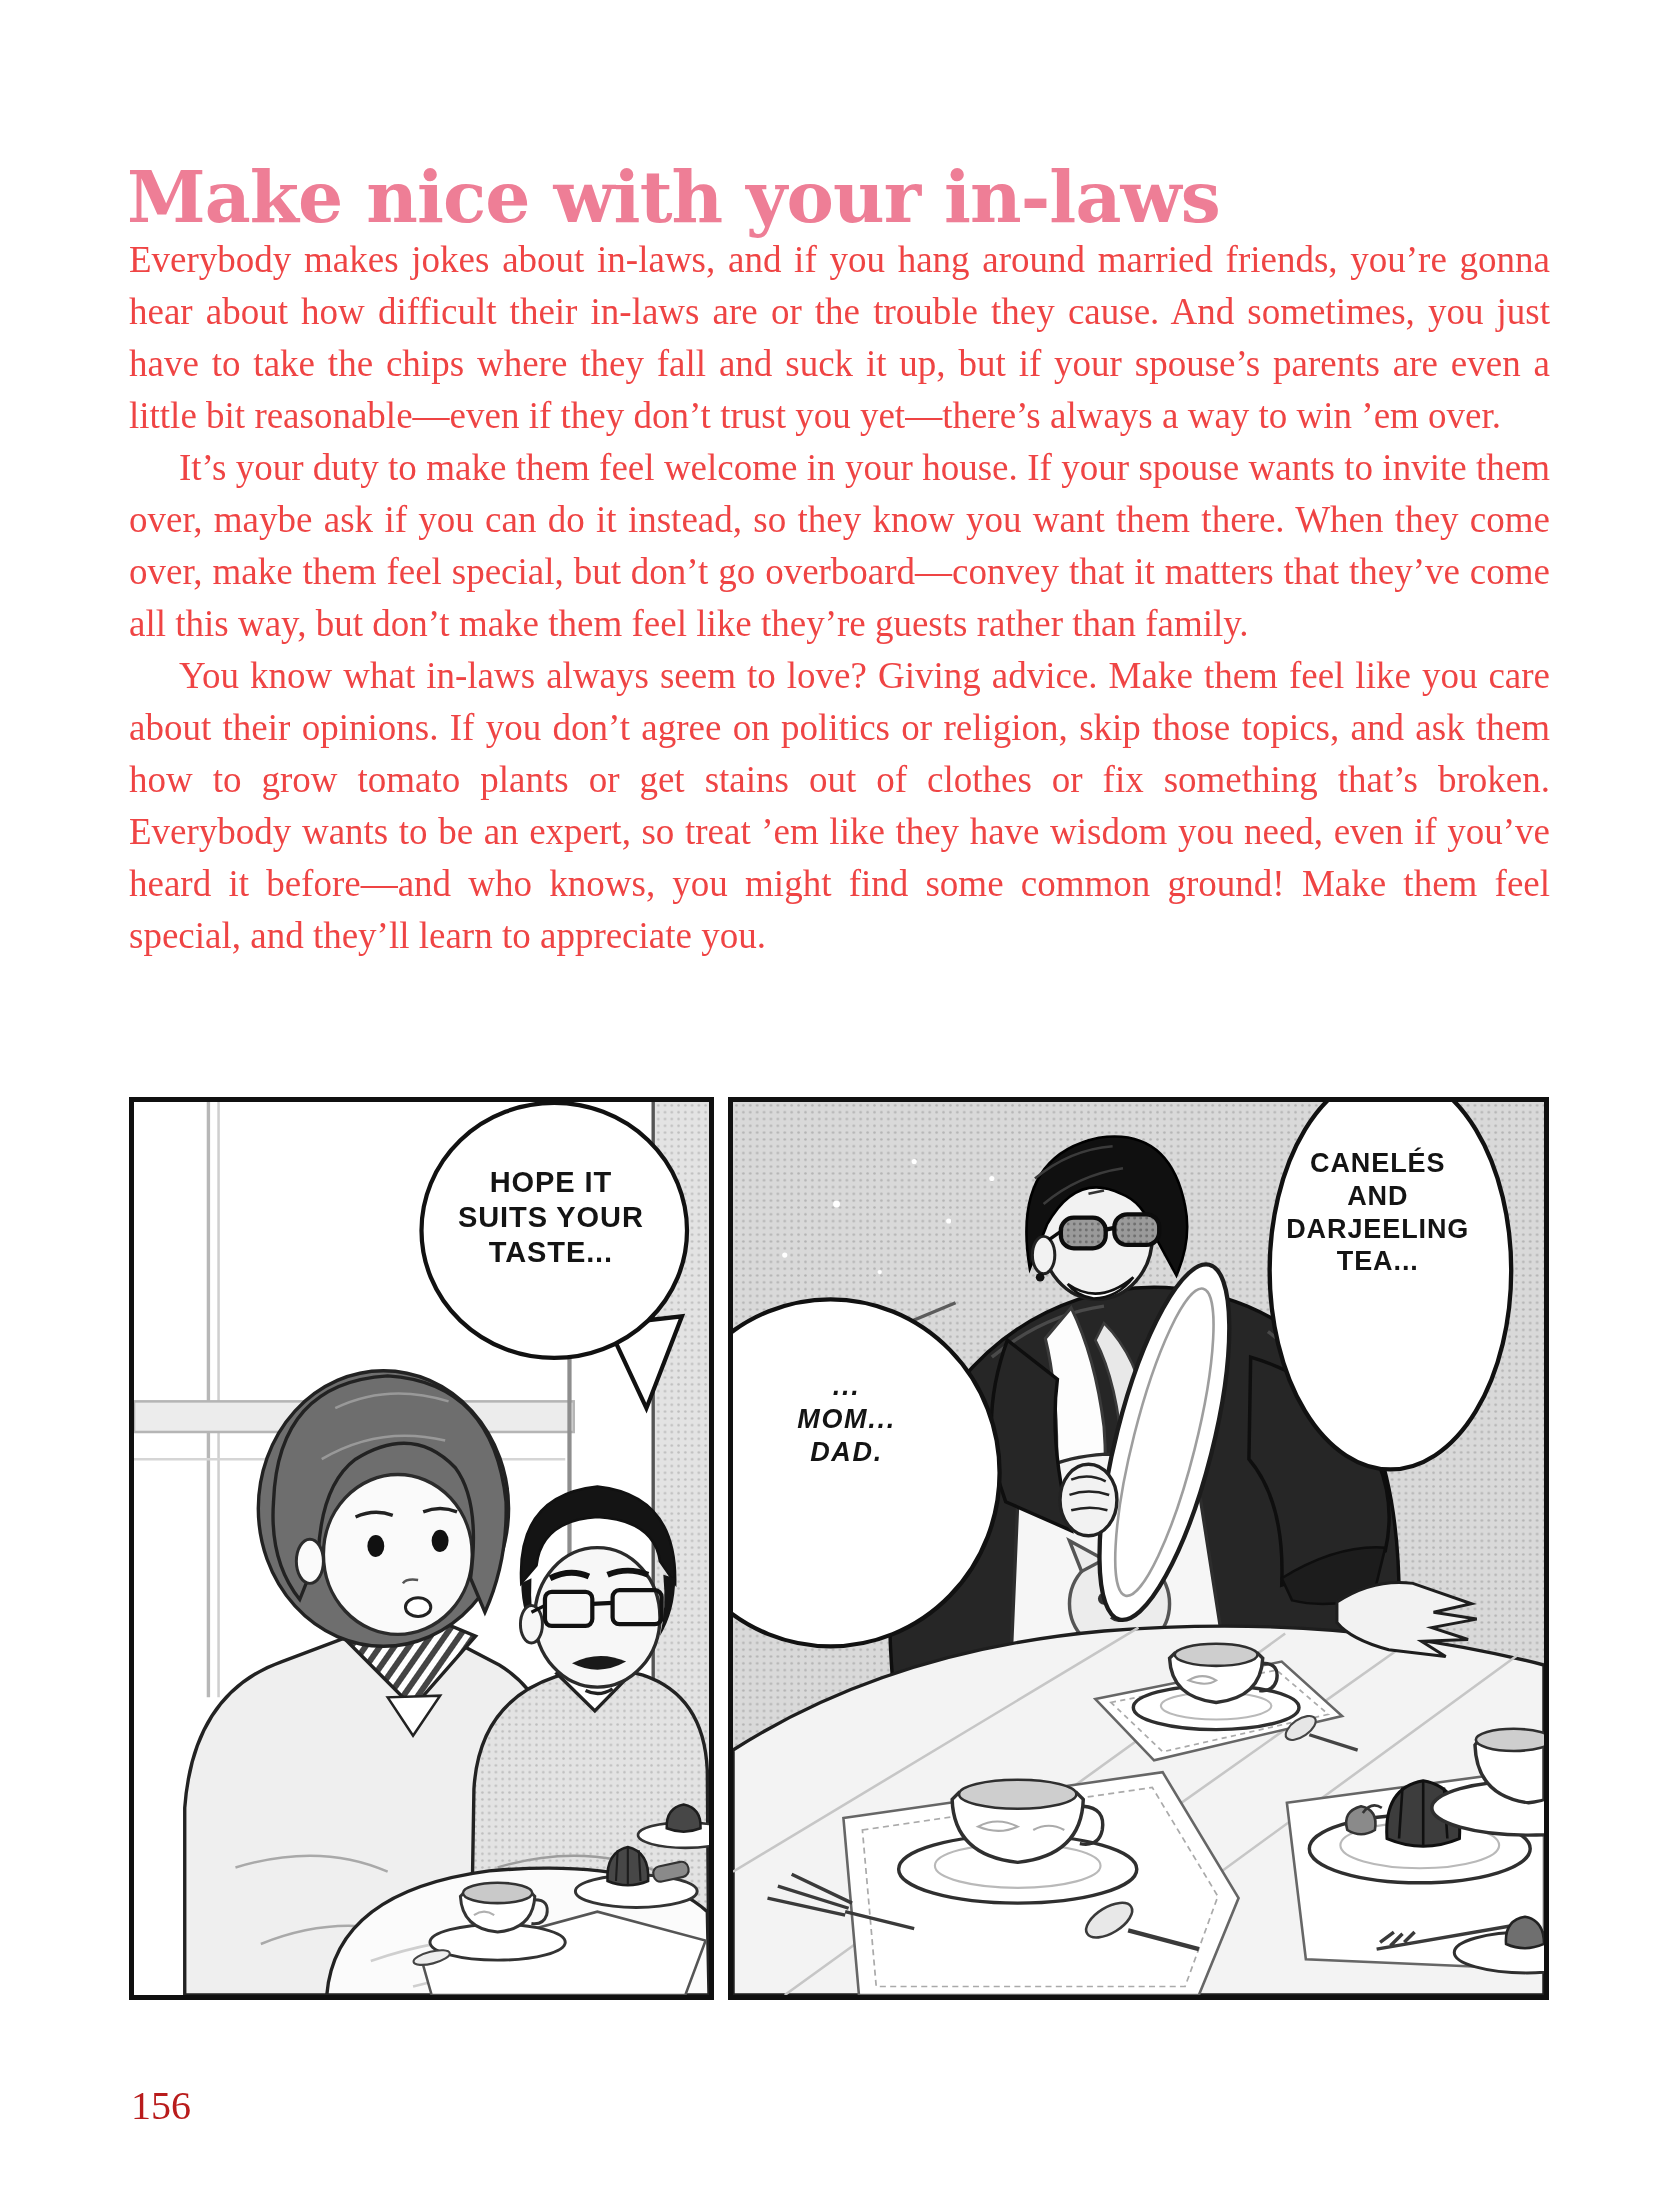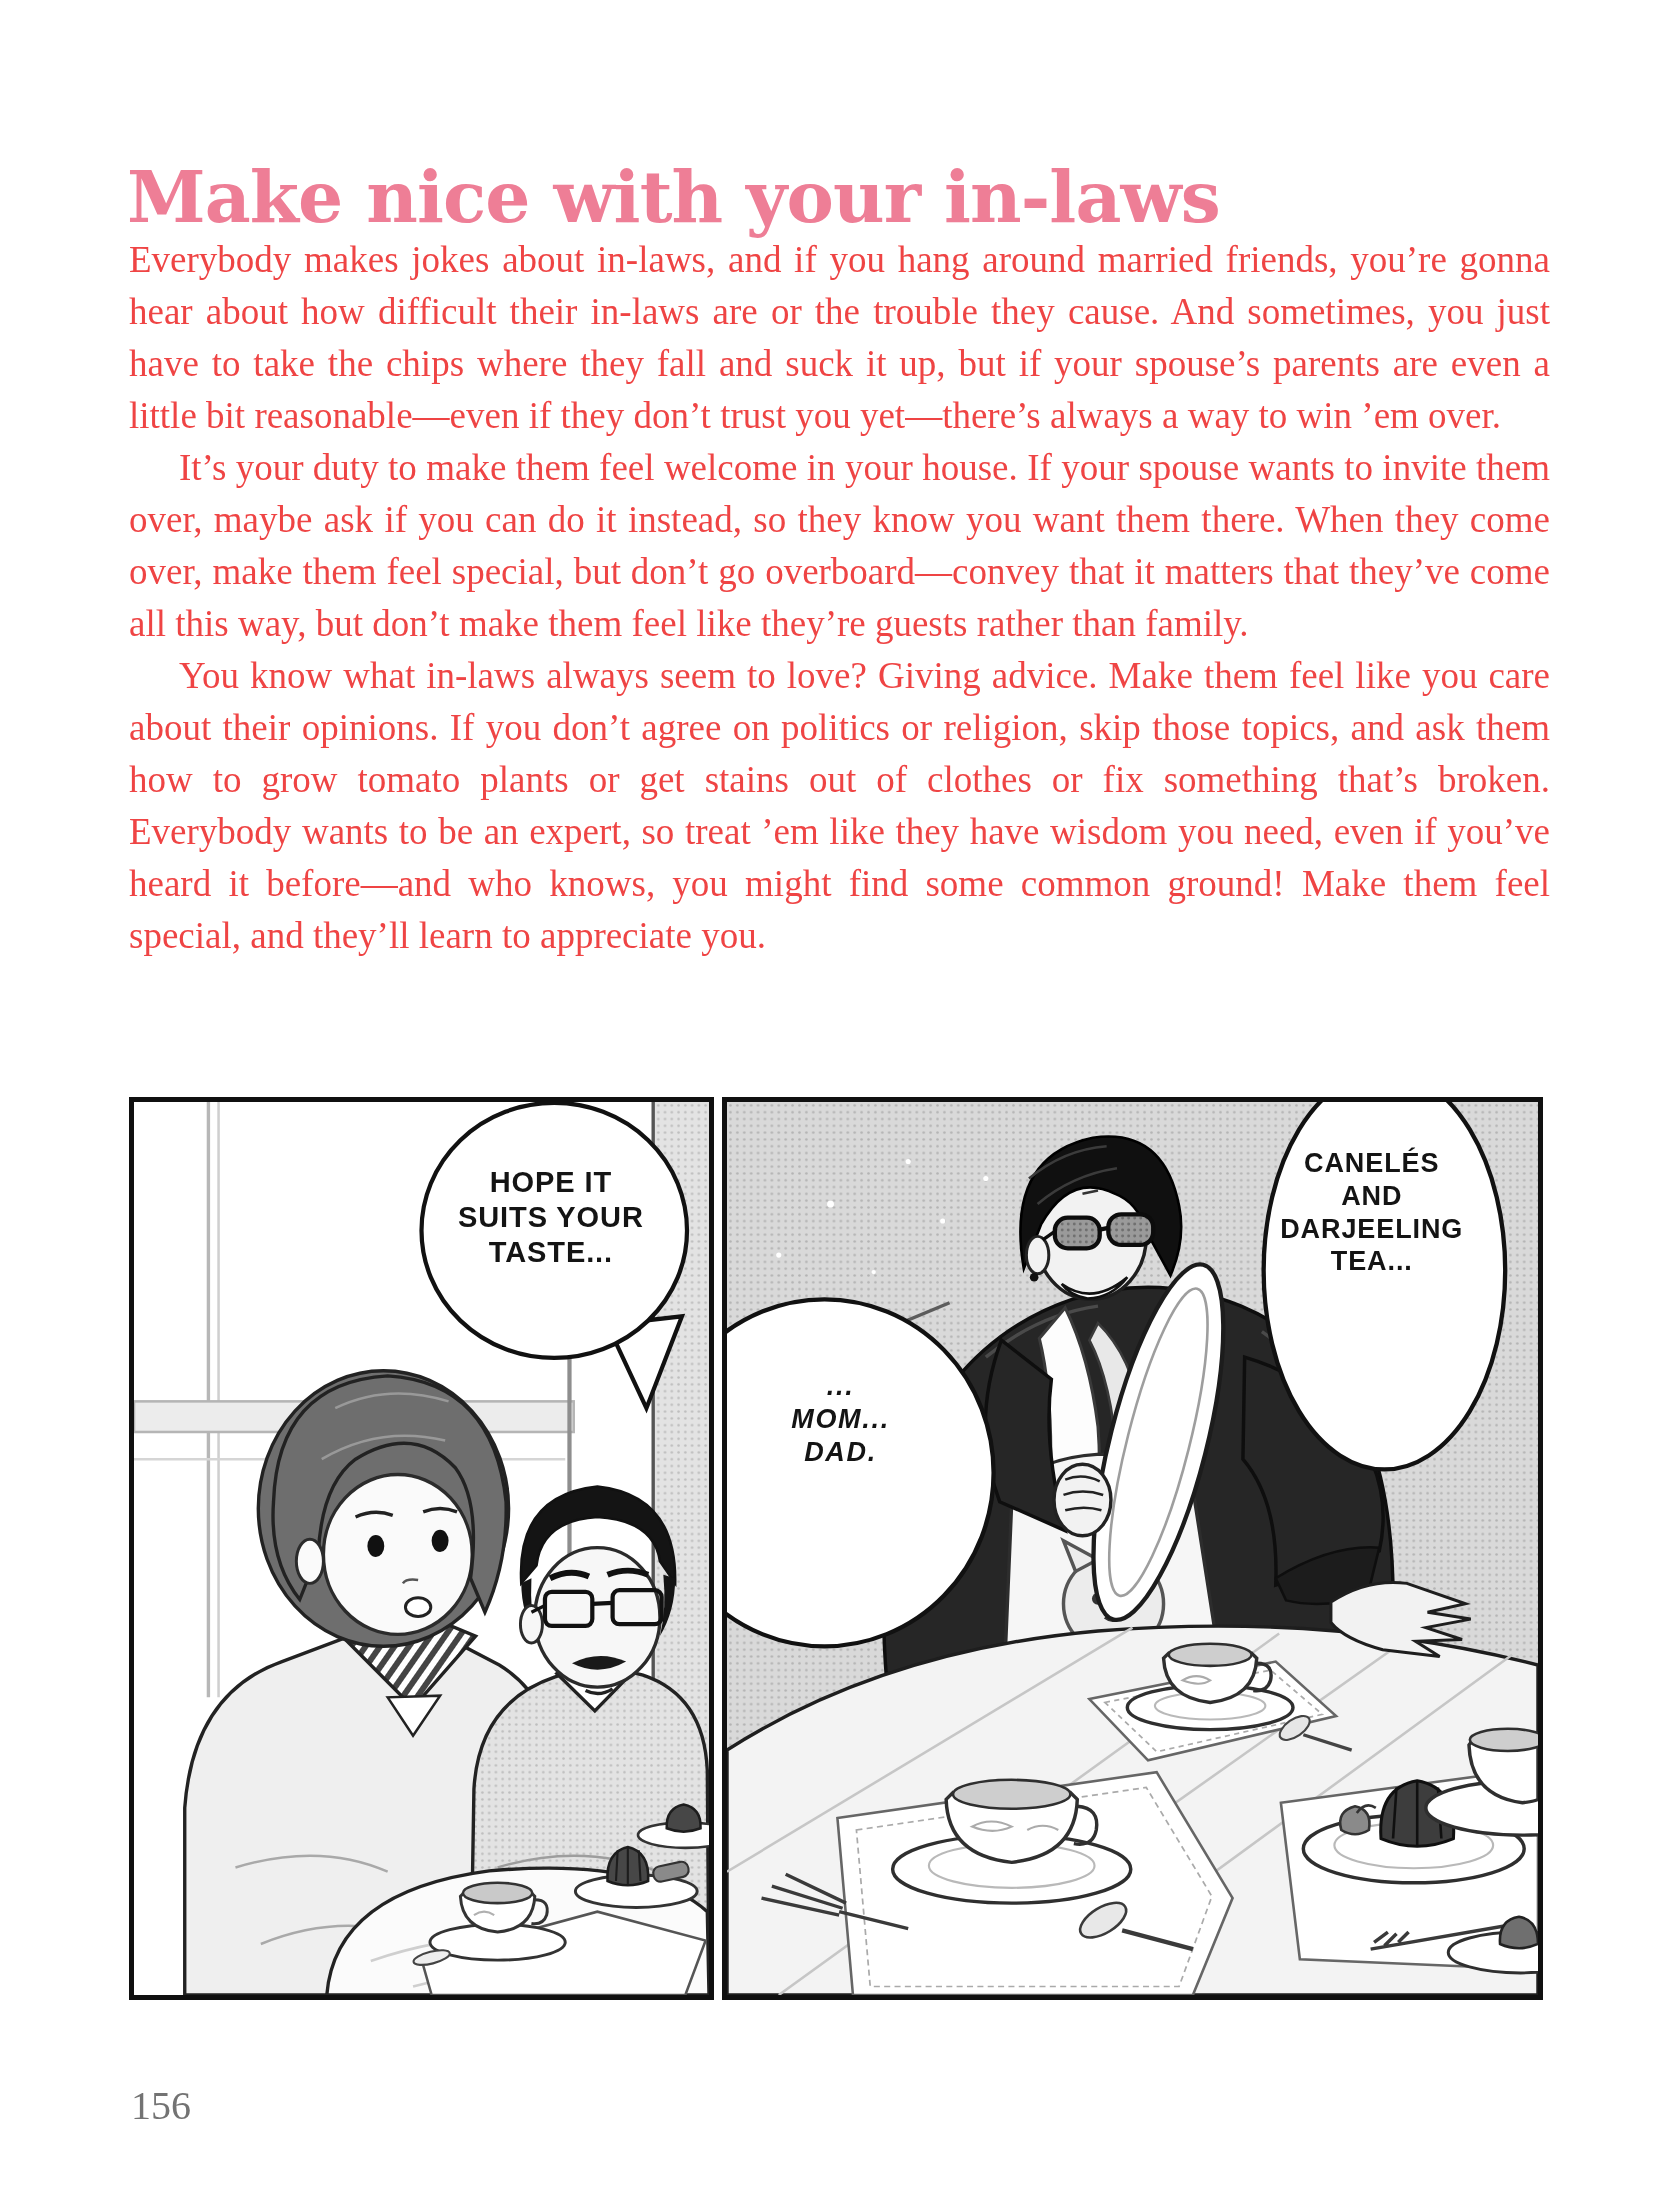--- a/index.html
+++ b/index.html
@@ -16,21 +16,21 @@
     position:absolute;left:129px;top:234px;width:1421px;
     font-family:"Liberation Serif","DejaVu Serif",serif;
     font-size:37px;line-height:52px;color:#ef4444;
     text-align:justify;
   }
   .bodycopy p{margin:0;}
   .bodycopy p.indent{text-indent:50px;}
 
   .panels{
     position:absolute;left:129px;top:1097px;width:1420px;height:903px;
-    display:flex;gap:8px;
+    display:flex;gap:14px;
   }
   .panel{
     position:relative;border:5.2px solid #101010;background:#ffffff;
     box-sizing:border-box;overflow:hidden;flex:none;
   }
   .panel.left{width:585px;height:903px;}
   .panel.right{width:821px;height:903px;}
   .panel svg{position:absolute;left:0;top:0;width:100%;height:100%;display:block;}
 
   .bubble-text{
@@ -39,21 +39,21 @@
     font-weight:bold;color:#141414;text-align:center;
     white-space:pre-line;letter-spacing:0.9px;line-height:1.22;
   }
   .bt-left{left:49%;top:7%;width:47%;font-size:29px;}
   .bt-momdad{left:-1%;top:30%;width:30%;font-size:27px;font-style:italic;letter-spacing:1.7px;}
   .bt-caneles{left:65%;top:5%;width:29%;font-size:27px;}
 
   .pagenum{
     position:absolute;left:131px;top:2082px;
     font-family:"Liberation Serif","DejaVu Serif",serif;
-    font-size:40px;color:#737373;
+    font-size:40px;color:#b91c1c;
   }
 </style>
 </head>
 <body>
 
 <div class="page">
 
   <h1 class="title" style="color: rgb(238, 126, 150);">Make nice with your in-laws</h1>
 
   <div class="bodycopy">

